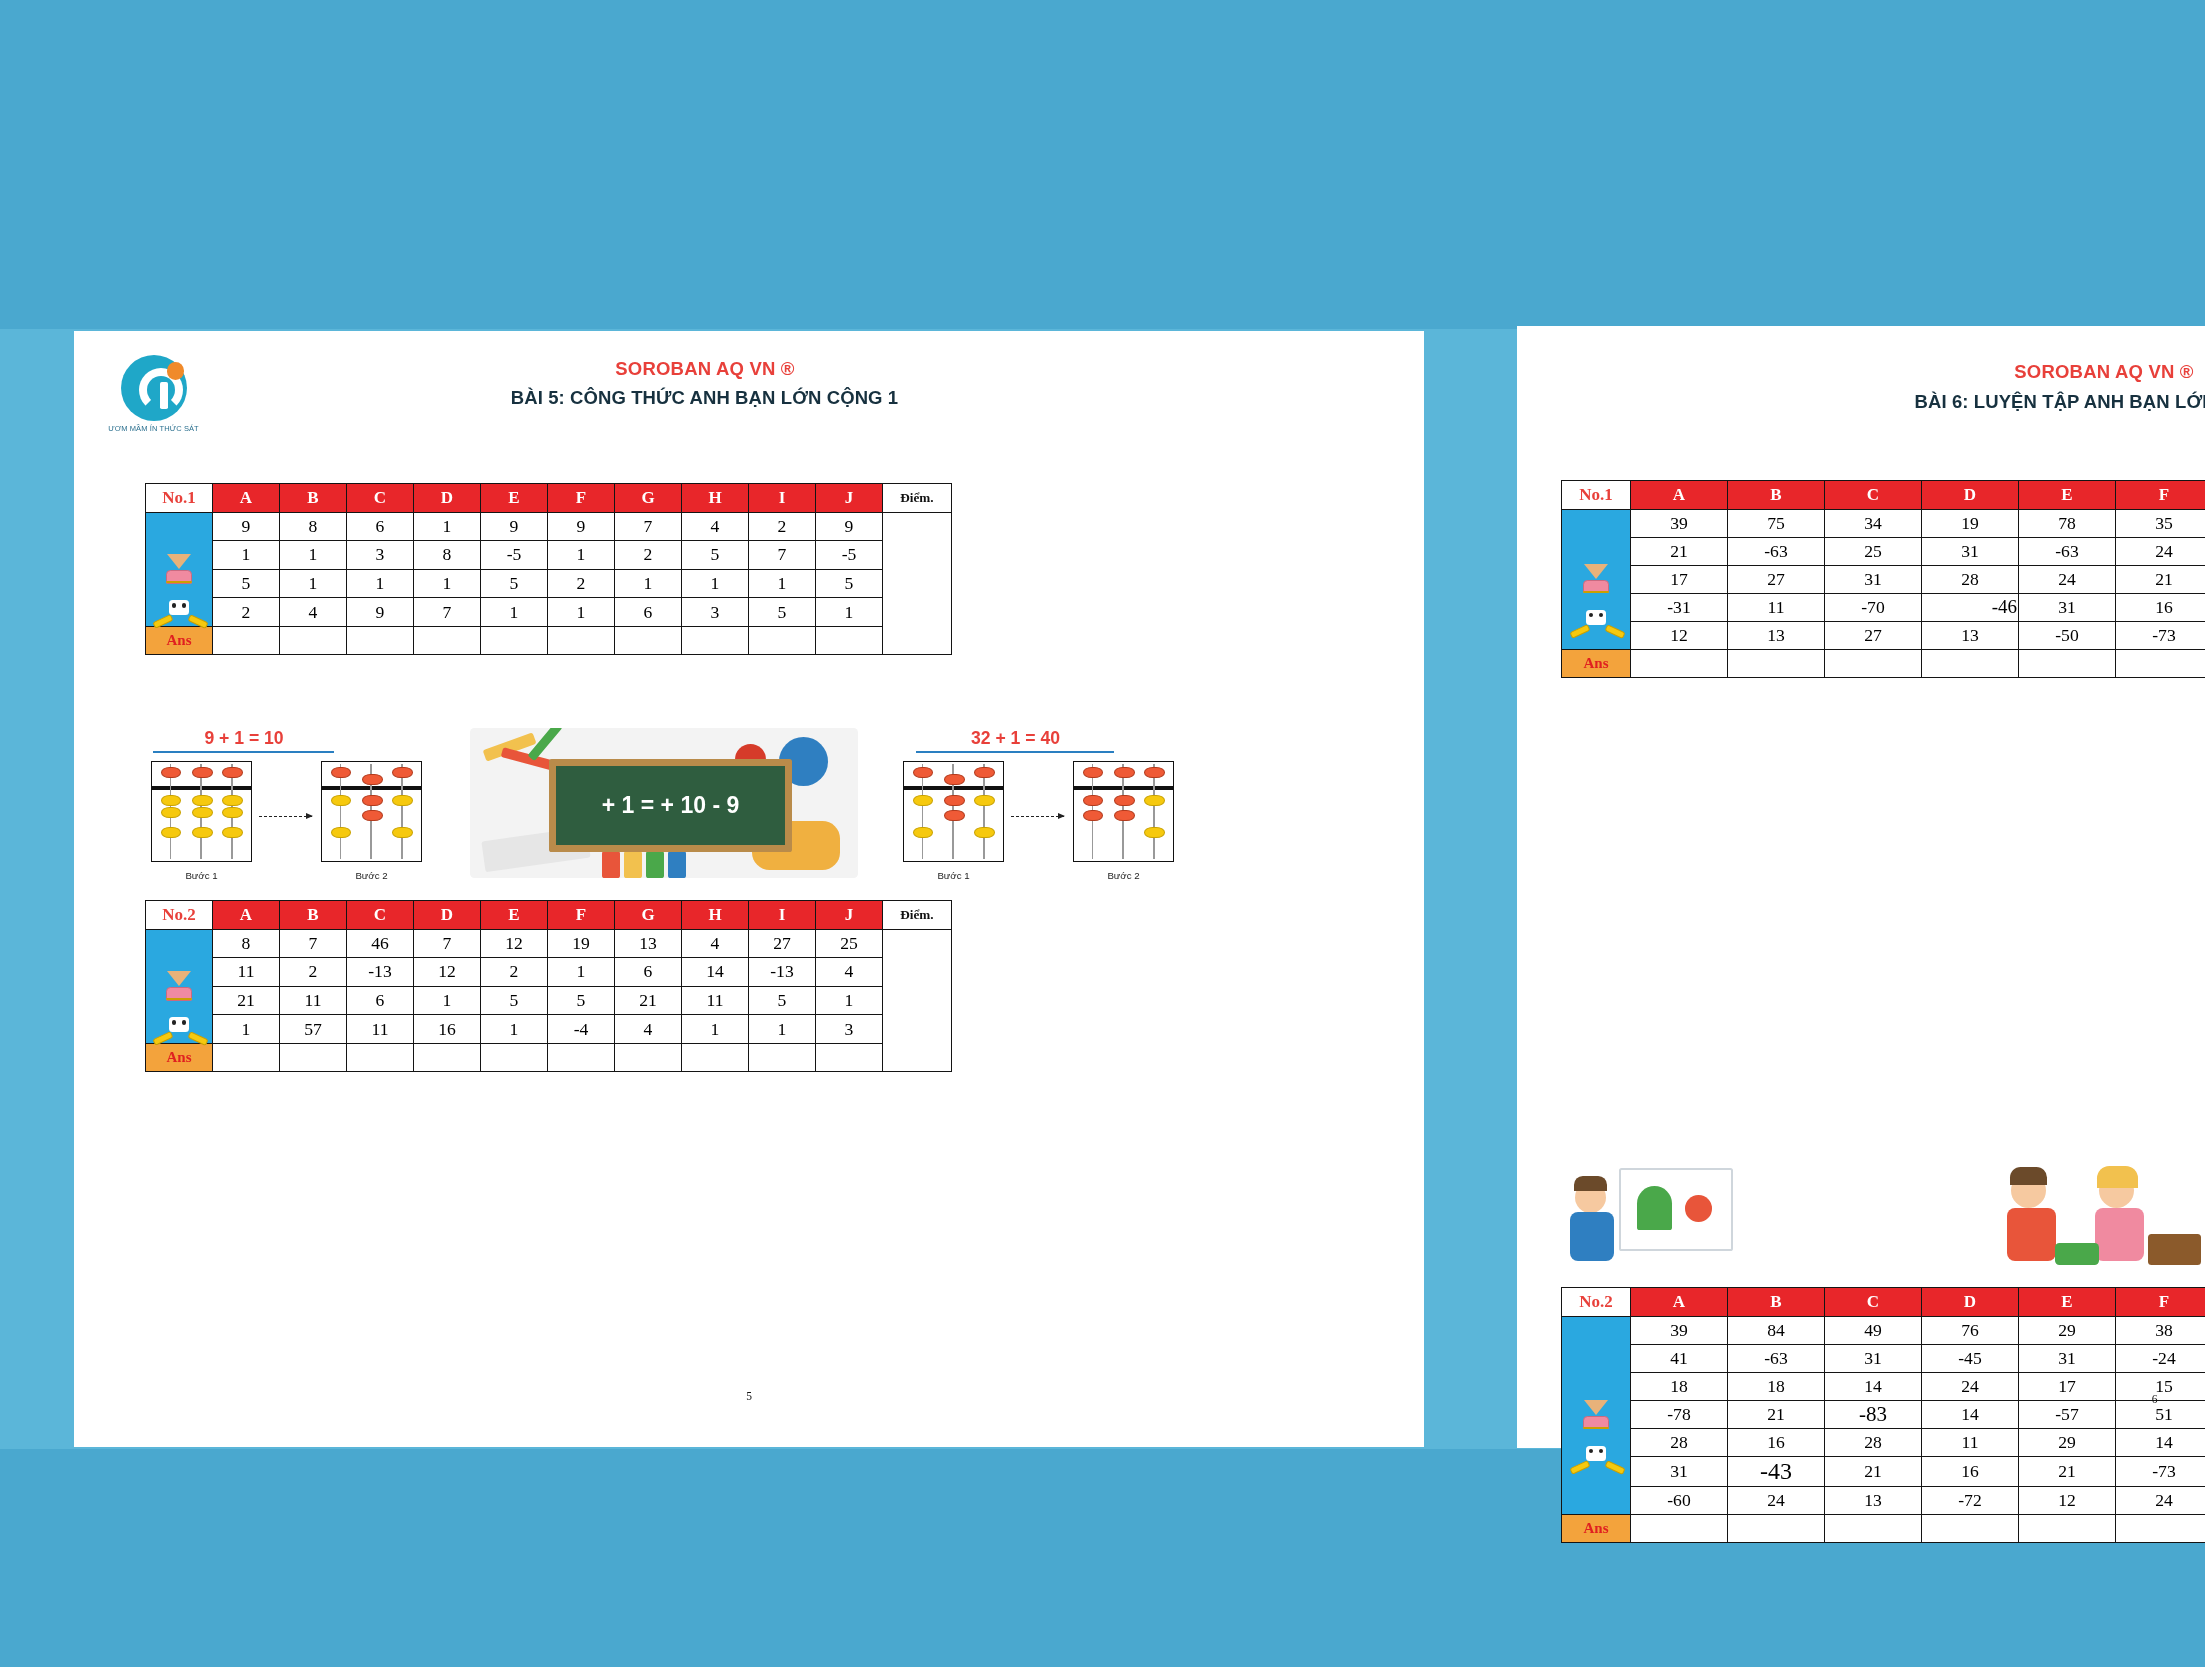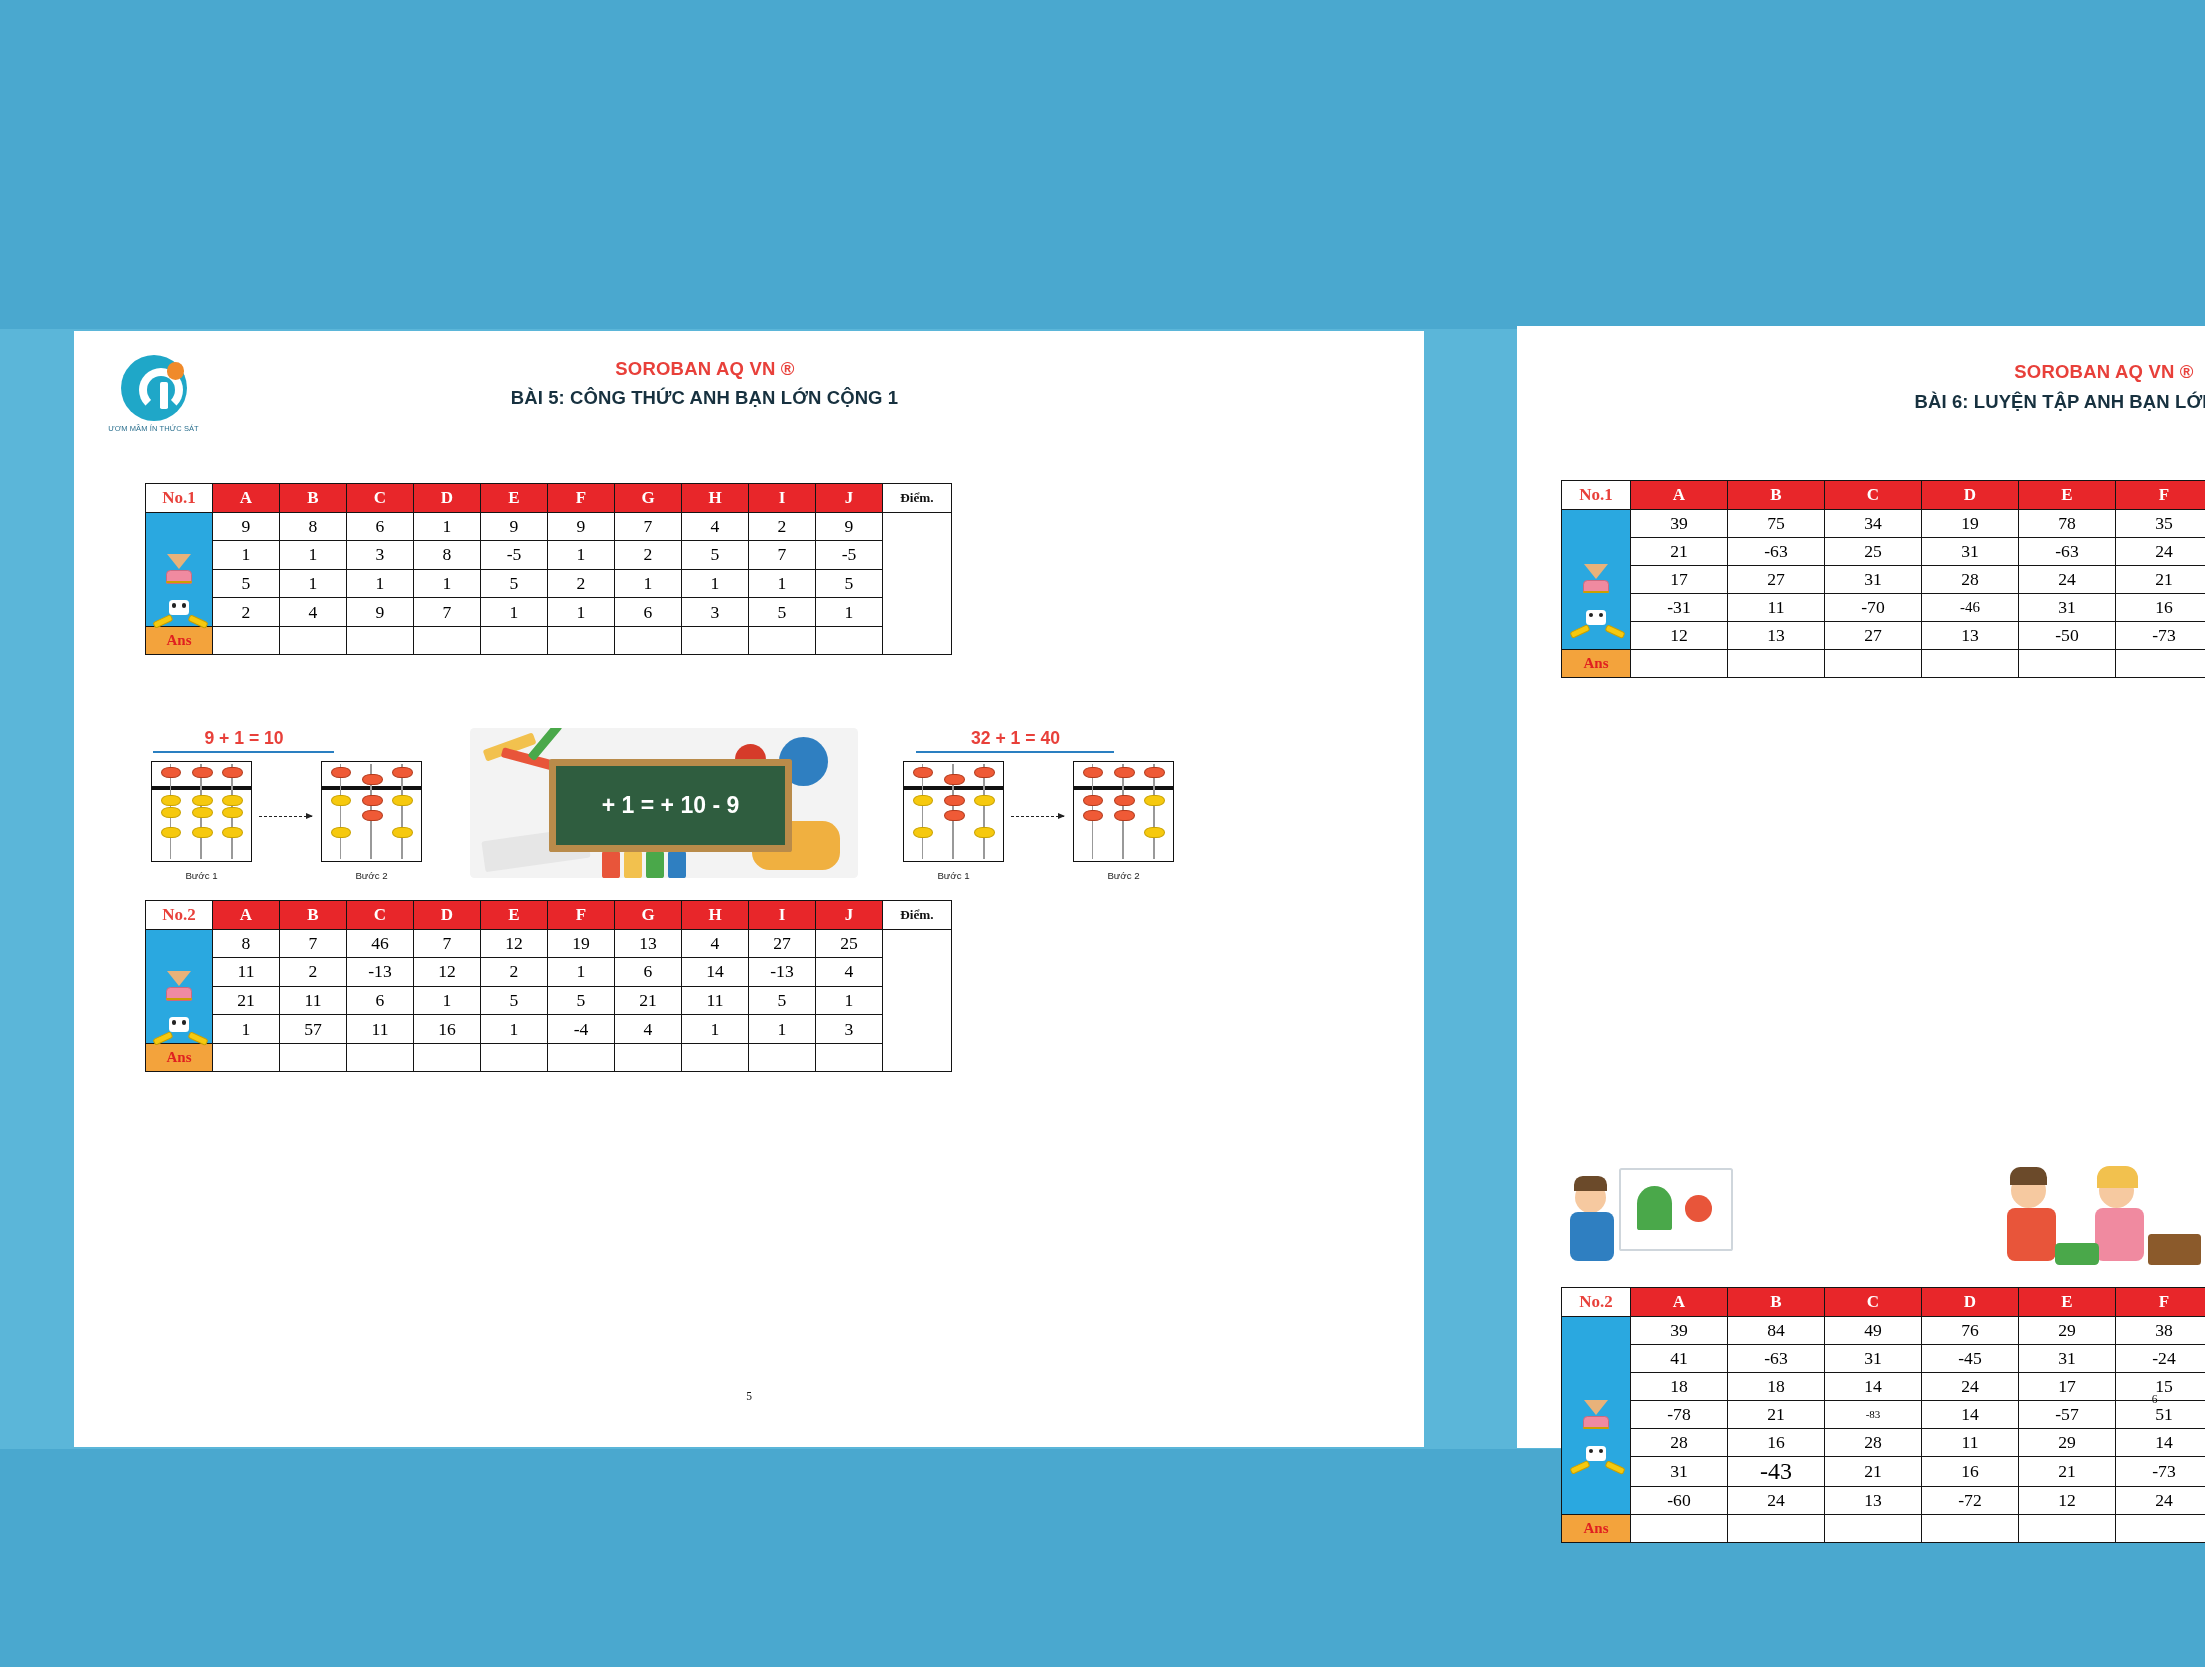--- a/index.html
+++ b/index.html
@@ -496,21 +496,21 @@
       <td style="font-size:17.6px;">28</td>
       <td style="font-size:17.6px;">24</td>
       <td style="font-size:17.6px;">21</td>
       <td style="font-size:17.6px;">18</td>
 
     </tr>
     <tr>
       <td style="height:25px;font-size:17.6px;">-31</td>
       <td style="font-size:17.6px;">11</td>
       <td style="font-size:17.6px;">-70</td>
-      <td style="font-size:15px;">-46</td>
+      <td style="font-size:19px;text-align:right;">-46</td>
       <td style="font-size:17.6px;">31</td>
       <td style="font-size:17.6px;">16</td>
       <td style="font-size:17.6px;">41</td>
 
     </tr>
     <tr>
       <td style="height:25px;font-size:17.6px;">12</td>
       <td style="font-size:17.6px;">13</td>
       <td style="font-size:17.6px;">27</td>
       <td style="font-size:17.6px;">13</td>
@@ -604,21 +604,21 @@
       <td style="font-size:17.6px;">14</td>
       <td style="font-size:17.6px;">24</td>
       <td style="font-size:17.6px;">17</td>
       <td style="font-size:17.6px;">15</td>
       <td style="font-size:17.6px;">-31</td>
 
     </tr>
     <tr>
       <td style="height:25px;font-size:17.6px;">-78</td>
       <td style="font-size:17.6px;">21</td>
-      <td style="font-size:11px;">-83</td>
+      <td style="font-size:21px;">-83</td>
       <td style="font-size:17.6px;">14</td>
       <td style="font-size:17.6px;">-57</td>
       <td style="font-size:17.6px;">51</td>
       <td style="font-size:17.6px;">29</td>
 
     </tr>
     <tr>
       <td style="height:25px;font-size:17.6px;">28</td>
       <td style="font-size:17.6px;">16</td>
       <td style="font-size:17.6px;">28</td>

